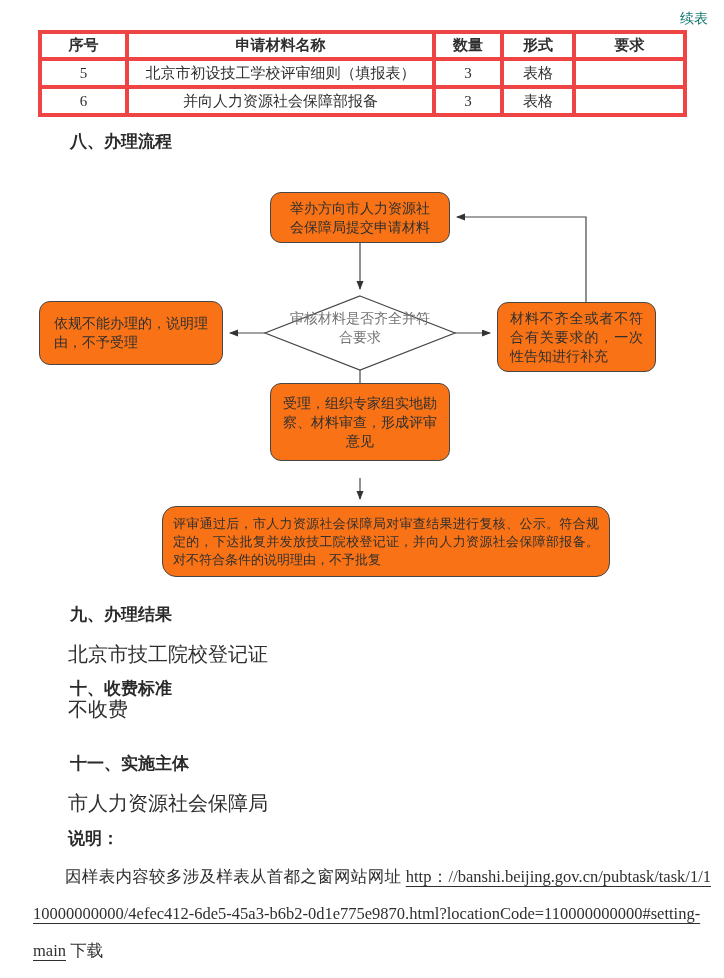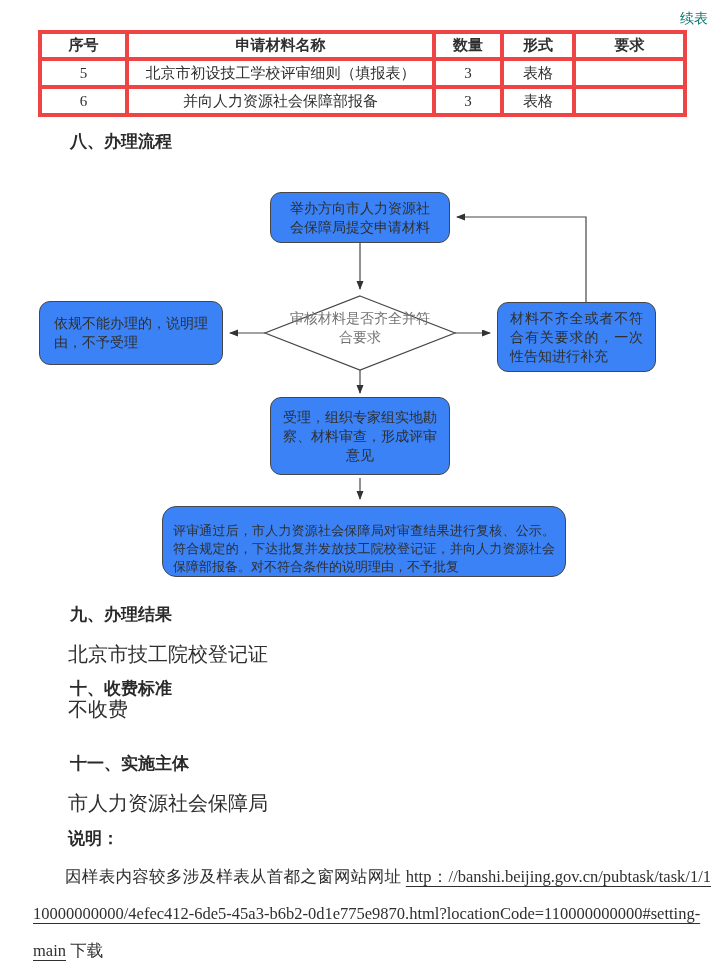--- a/index.html
+++ b/index.html
@@ -40,33 +40,33 @@
   }
   .body-line { left: 68px; font-size: 20px; white-space: nowrap; }
 
   
   .flow { top: 185px; left: 0; width: 724px; height: 402px; }
   .flow svg.wires { position: absolute; top: 0; left: 0; }
   .fbox {
     position: absolute;
     border: 1.2px solid #464646;
     border-radius: 11px;
-    background: #3b82f6;
+    background: #f97316;
     display: flex; align-items: center; justify-content: center;
     font-size: 14px; line-height: 19px; color: #2f2f2f;
   }
   .fbox .txt { width: 100%; }
   .t-center { text-align: center; }
   .t-left   { text-align: justify; text-justify: inter-ideograph; }
   .box-top    { left: 270px; top: 7px;   width: 180px; height: 51px; padding: 0 17px; }
   .box-left   { left: 39px;  top: 116px; width: 184px; height: 64px; padding: 0 14px; }
   .box-right  { left: 497px; top: 117px; width: 159px; height: 70px; padding: 5px 12px; }
-  .box-accept { left: 270px; top: 212px; width: 180px; height: 78px; padding: 0 12px; }
-  .box-result { left: 162px; top: 321px; width: 404px; height: 71px; padding: 0 10px;
-                font-size: 13px; line-height: 18px; border-radius: 14px; align-items: flex-end; }
+  .box-accept { left: 270px; top: 198px; width: 180px; height: 78px; padding: 0 12px; }
+  .box-result { left: 162px; top: 321px; width: 448px; height: 71px; padding: 0 10px;
+                font-size: 13px; line-height: 18px; border-radius: 14px; }
   .diamond-text {
     position: absolute; left: 290px; top: 124px; width: 140px;
     text-align: center; font-size: 14px; line-height: 19px; color: #737373;
   }
 
   
   .note-para {
     top: 858px; left: 33px; width: 678px;
     font-size: 16.5px; line-height: 37px;
     text-align: justify; text-indent: 32px;

